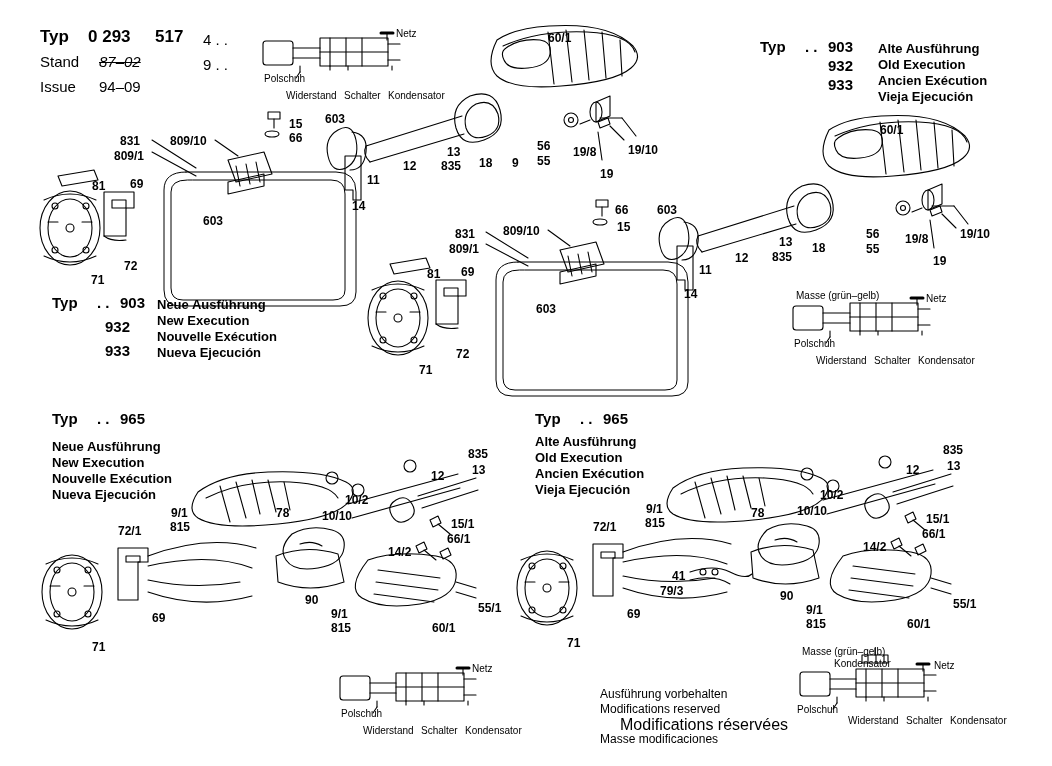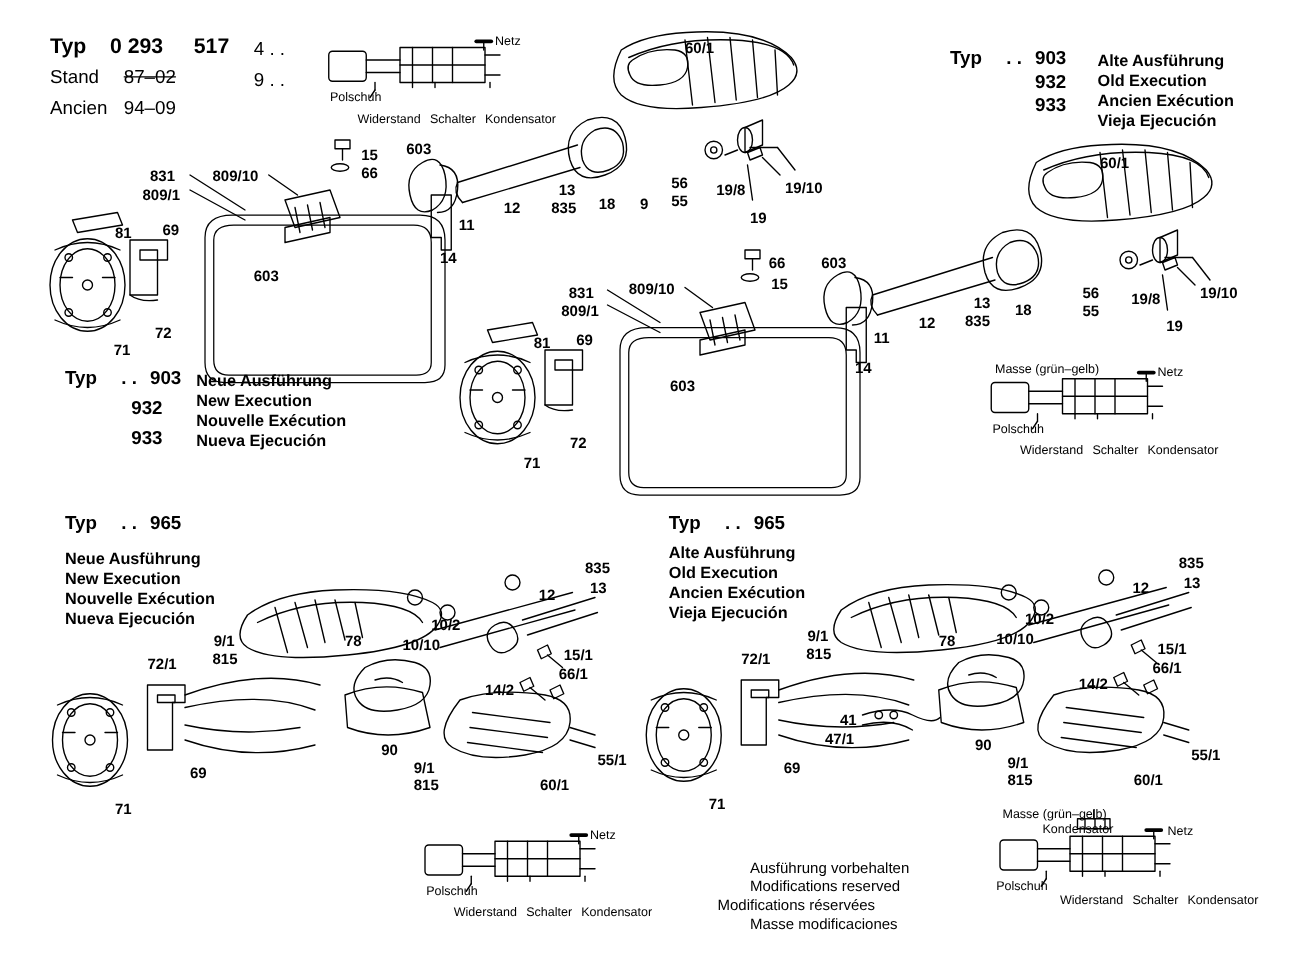--- a/index.html
+++ b/index.html
@@ -3,21 +3,21 @@
 <meta charset="utf-8">
 <style>
   html,body{margin:0;padding:0;background:#ffffff;}
   body{width:1052px;height:766px;position:relative;font-family:"Liberation Sans",sans-serif;color:#000;}
   #sheet{position:absolute;left:0;top:0;width:1052px;height:766px;overflow:hidden;}
   .t{position:absolute;white-space:nowrap;font-size:12px;line-height:13px;}
   .b{font-weight:bold;}
   .big{font-size:17px;}
   .med{font-size:15px;}
   .sm{font-size:10px;}
-  .strike{text-decoration:line-through;}
+  .strike{text-decoration:line-through;font-style:italic;}
   svg{position:absolute;left:0;top:0;}
   .lbl{font-size:12px;font-weight:bold;}
 </style>
 </head>
 <body>
 
 <div id="sheet">
 
   <svg width="1052" height="766" viewBox="0 0 1052 766">
     <g fill="none" stroke="#000" stroke-width="1.1" stroke-linejoin="round" stroke-linecap="round">
@@ -328,21 +328,21 @@
     </g>
   </svg>
 
   <div class="t big b" style="left:40px;top:30px;">Typ</div>
   <div class="t big b" style="left:88px;top:30px;">0 293</div>
   <div class="t big b" style="left:155px;top:30px;">517</div>
   <div class="t med" style="left:203px;top:33px;">4 . .</div>
   <div class="t med" style="left:203px;top:58px;">9 . .</div>
   <div class="t med" style="left:40px;top:55px;">Stand</div>
   <div class="t med strike" style="left:99px;top:55px;">87–02</div>
-  <div class="t med" style="left:40px;top:80px;">Ancien</div>
+  <div class="t med" style="left:40px;top:80px;">Issue</div>
   <div class="t med" style="left:99px;top:80px;">94–09</div>
 
   <div class="t med b" style="left:760px;top:40px;">Typ</div>
   <div class="t med b" style="left:805px;top:40px;">. .</div>
   <div class="t med b" style="left:828px;top:40px;">903</div>
   <div class="t med b" style="left:828px;top:59px;">932</div>
   <div class="t med b" style="left:828px;top:78px;">933</div>
   <div class="t b" style="left:878px;top:42px;font-size:13px;">Alte Ausführung</div>
   <div class="t b" style="left:878px;top:58px;font-size:13px;">Old Execution</div>
   <div class="t b" style="left:878px;top:74px;font-size:13px;">Ancien Exécution</div>
@@ -396,21 +396,21 @@
   <div class="t sm" style="left:802px;top:645px;">Masse (grün–gelb)</div>
   <div class="t sm" style="left:834px;top:657px;">Kondensator</div>
   <div class="t sm" style="left:934px;top:659px;">Netz</div>
   <div class="t sm" style="left:797px;top:703px;">Polschuh</div>
   <div class="t sm" style="left:848px;top:714px;">Widerstand</div>
   <div class="t sm" style="left:906px;top:714px;">Schalter</div>
   <div class="t sm" style="left:950px;top:714px;">Kondensator</div>
 
   <div class="t" style="left:600px;top:688px;font-size:12px;">Ausführung vorbehalten</div>
   <div class="t" style="left:600px;top:703px;font-size:12px;">Modifications reserved</div>
-  <div class="t" style="left:574px;top:718px;font-size:12px;">Modifications réservées</div>
+  <div class="t" style="left:620px;top:718px;font-size:16px;">Modifications réservées</div>
   <div class="t" style="left:600px;top:733px;font-size:12px;">Masse modificaciones</div>
 
   <div id="callout-layer">
       <div class="t lbl" style="left: 548px; top: 32px;">60/1</div>
       <div class="t lbl" style="left: 120px; top: 135px;">831</div>
       <div class="t lbl" style="left: 114px; top: 150px;">809/1</div>
       <div class="t lbl" style="left: 170px; top: 135px;">809/10</div>
       <div class="t lbl" style="left: 289px; top: 118px;">15</div>
       <div class="t lbl" style="left: 289px; top: 132px;">66</div>
       <div class="t lbl" style="left: 325px; top: 113px;">603</div>
@@ -479,21 +479,21 @@
       <div class="t lbl" style="left: 820px; top: 489px;">10/2</div>
       <div class="t lbl" style="left: 797px; top: 505px;">10/10</div>
       <div class="t lbl" style="left: 926px; top: 513px;">15/1</div>
       <div class="t lbl" style="left: 922px; top: 528px;">66/1</div>
       <div class="t lbl" style="left: 863px; top: 541px;">14/2</div>
       <div class="t lbl" style="left: 751px; top: 507px;">78</div>
       <div class="t lbl" style="left: 646px; top: 503px;">9/1</div>
       <div class="t lbl" style="left: 645px; top: 517px;">815</div>
       <div class="t lbl" style="left: 593px; top: 521px;">72/1</div>
       <div class="t lbl" style="left: 672px; top: 570px;">41</div>
-      <div class="t lbl" style="left: 660px; top: 585px;">47/1</div>
+      <div class="t lbl" style="left: 660px; top: 585px;">79/3</div>
       <div class="t lbl" style="left: 780px; top: 590px;">90</div>
       <div class="t lbl" style="left: 806px; top: 604px;">9/1</div>
       <div class="t lbl" style="left: 806px; top: 618px;">815</div>
       <div class="t lbl" style="left: 907px; top: 618px;">60/1</div>
       <div class="t lbl" style="left: 953px; top: 598px;">55/1</div>
       <div class="t lbl" style="left: 627px; top: 608px;">69</div>
       <div class="t lbl" style="left: 567px; top: 637px;">71</div>
     </div>
 
 </div>

